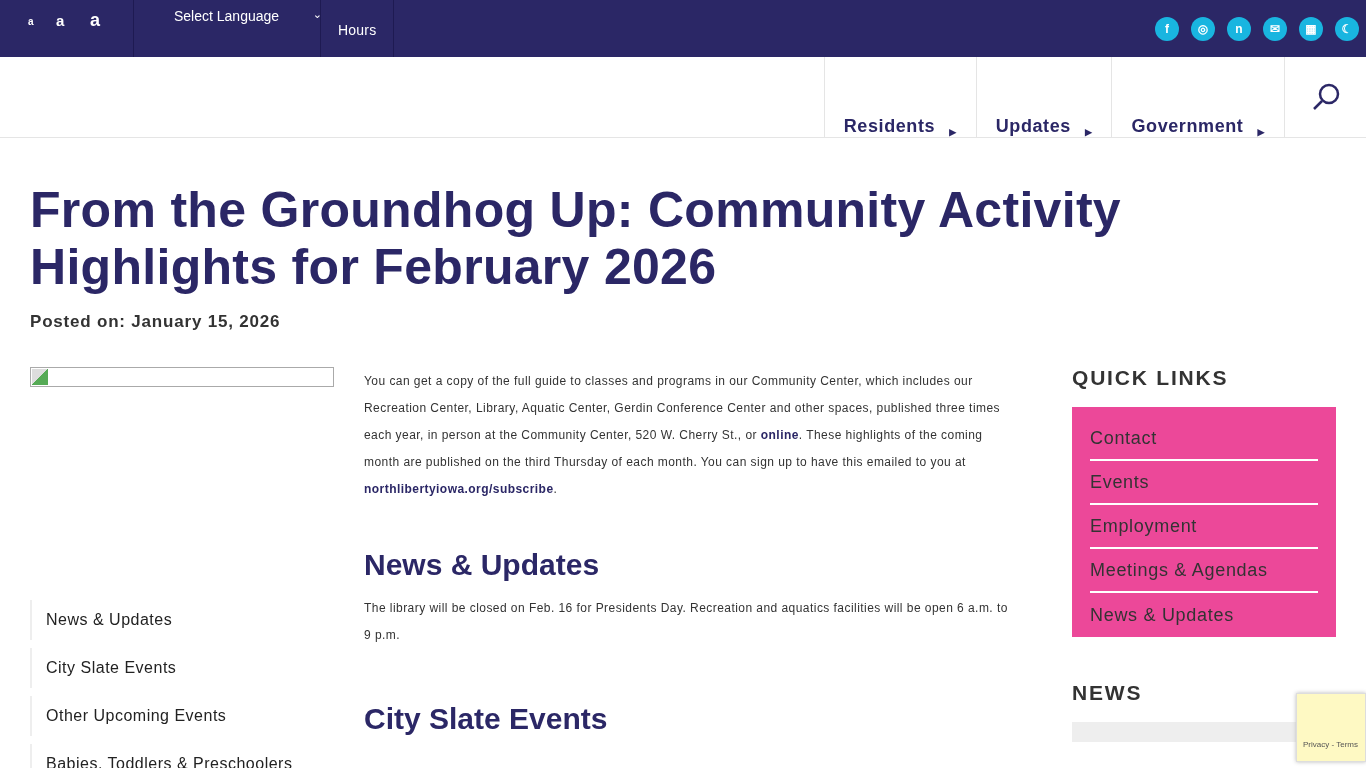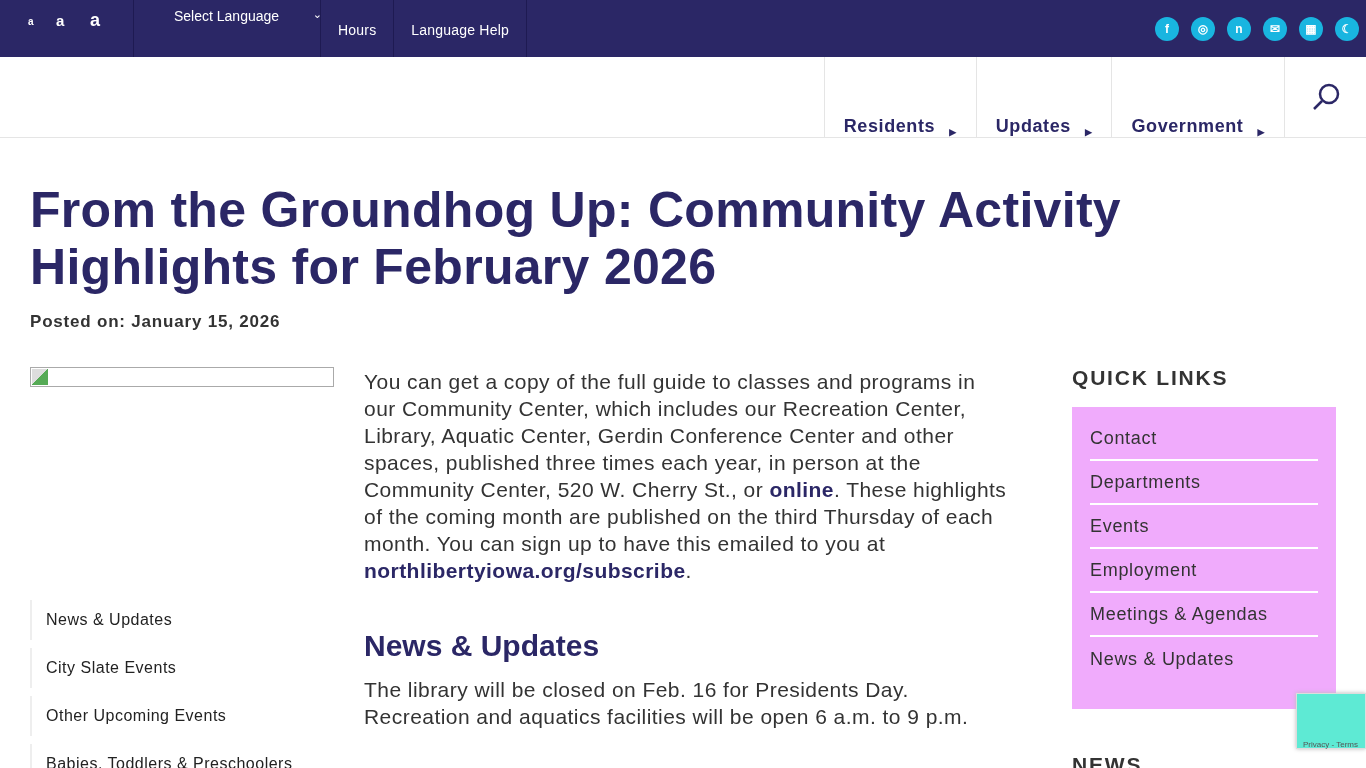--- a/index.html
+++ b/index.html
@@ -21,48 +21,47 @@
 .navitem{border-left:1px solid #e5e5e5;display:flex;align-items:flex-end;padding:0 19px;font-size:18px;font-weight:bold;color:#2b2766;letter-spacing:.6px}
 .navitem .tri{font-size:9px;margin-left:14px;color:#2b2766}
 .search{width:82px;border-left:1px solid #e5e5e5;display:flex;align-items:center;justify-content:center}
 h1{position:absolute;left:30px;top:182px;width:1200px;font-size:50px;line-height:57px;color:#2b2766;font-weight:bold;letter-spacing:.3px}
 .posted{position:absolute;left:30px;top:312px;font-size:17px;font-weight:bold;color:#333;letter-spacing:.8px}
 .imgbox{position:absolute;left:30px;top:367px;width:304px;height:20px;border:1px solid #aaa}
 .imgbox i{position:absolute;left:1px;top:1px;width:16px;height:16px;background:linear-gradient(135deg,#ddd 50%,#5a5 50%)}
 .leftnav{position:absolute;left:30px;top:600px;width:300px}
 .leftnav div{border-left:2px solid #eee;padding-left:14px;height:40px;display:flex;align-items:center;margin-bottom:8px;font-size:16px;color:#222;letter-spacing:.5px}
 .main{position:absolute;left:364px;top:368px;width:645px}
-.main p{font-size:21px;line-height:27px;color:#333;letter-spacing:.45px}
+.main p{font-size:12px;line-height:27px;color:#333;letter-spacing:.45px}
 .main a{font-weight:bold;color:#2b2766;text-decoration:none}
 .main h2{font-size:30px;color:#2b2766;font-weight:bold;margin-top:44px;margin-bottom:12px;line-height:36px}
 .main h2.second{margin-top:52px}
 .side{position:absolute;left:1072px;top:366px;width:264px}
 .side h3{font-size:21px;font-weight:900;color:#333;letter-spacing:1.8px;margin-bottom:17px}
-.qlbox{background:#f0abfc;padding:10px 18px 28px}
+.qlbox{background:#ec4899;padding:10px 18px 0}
 .qlbox div{font-size:18px;color:#333;height:44px;display:flex;align-items:center;border-bottom:2px solid #fff;letter-spacing:.7px}
 .qlbox div:last-child{border-bottom:none}
 .side h3.news{margin-top:44px}
 .newsbox{background:#eee;height:20px;margin-top:8px}
-.recap{position:absolute;left:1296px;top:693px;width:70px;height:56px;background:#5eead4;border:1px solid #ddd;box-shadow:0 0 4px #bbb;font-size:8px;color:#555;padding-top:46px;padding-left:6px}
+.recap{position:absolute;left:1296px;top:693px;width:70px;height:69px;background:#fef9c3;border:1px solid #ddd;box-shadow:0 0 4px #bbb;font-size:8px;color:#555;padding-top:46px;padding-left:6px}
 </style>
 </head>
 <body>
 
 <div class="topbar">
  <div class="sizes">
   <span class="sz1">a</span>
   <span class="sz2">a</span>
   <span class="sz3">a</span>
  </div>
  <div class="lang">
   <span class="lbl">Select Language</span>
   <span class="chev">⌄</span>
  </div>
  <div class="toplink">Hours</div>
- <div class="toplink">Language Help</div>
  <div class="social">
   <span>f</span>
   <span>◎</span>
   <span>n</span>
   <span>✉</span>
   <span>▦</span>
   <span>☾</span>
  </div>
 </div>
 
@@ -106,21 +105,20 @@
  <p><span>You can get a copy of the full guide to classes and programs in our Community Center, which includes our Recreation Center, Library, Aquatic Center, Gerdin Conference Center and other spaces, published three times each year, in person at the Community Center, 520 W. Cherry St., or </span><a>online</a><span>. These highlights of the coming month are published on the third Thursday of each month. You can sign up to have this emailed to you at </span><a>northlibertyiowa.org/subscribe</a><span>.</span></p>
  <h2>News &amp; Updates</h2>
  <p>The library will be closed on Feb. 16 for Presidents Day. Recreation and aquatics facilities will be open 6 a.m. to 9 p.m.</p>
  <h2 class="second">City Slate Events</h2>
 </div>
 
 <div class="side">
  <h3>QUICK LINKS</h3>
  <div class="qlbox">
   <div>Contact</div>
-  <div>Departments</div>
   <div>Events</div>
   <div>Employment</div>
   <div>Meetings &amp; Agendas</div>
   <div>News &amp; Updates</div>
  </div>
  <h3 class="news">NEWS</h3>
  <div class="newsbox"></div>
 </div>
 
 <div class="recap"><span>Privacy - Terms</span></div>

